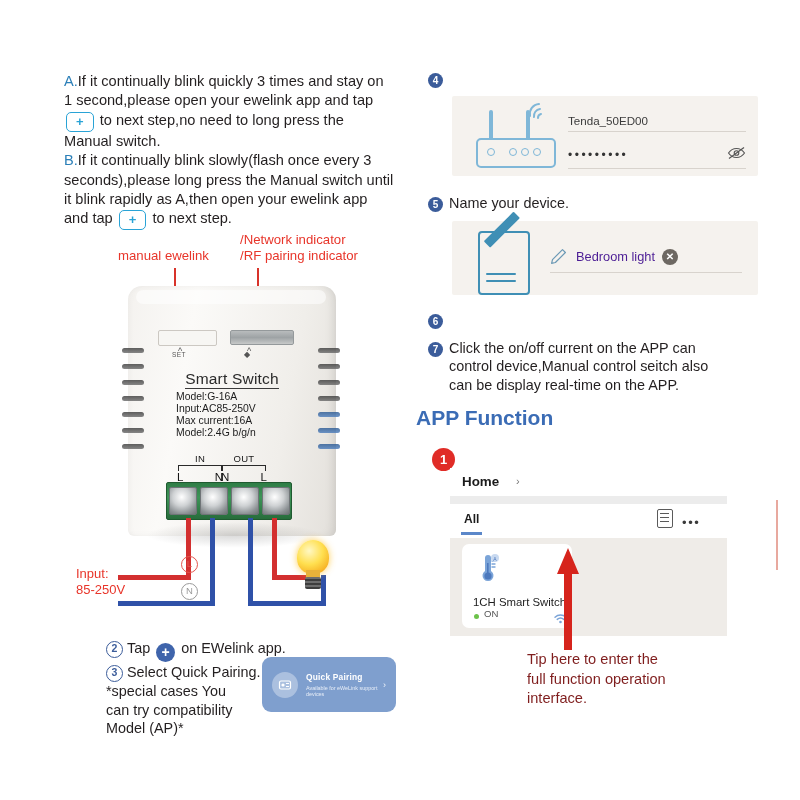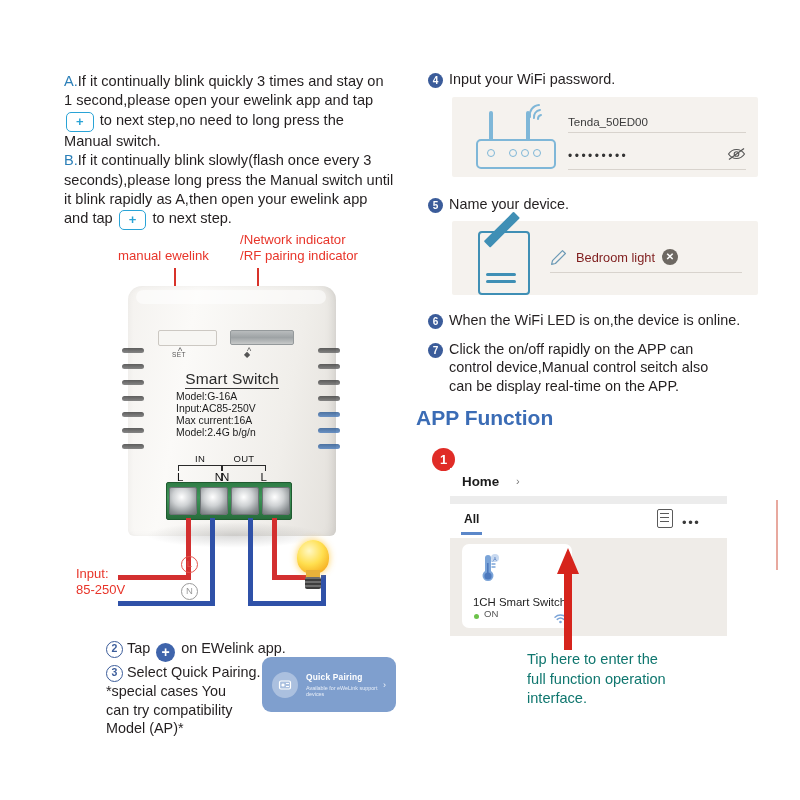--- a/index.html
+++ b/index.html
@@ -157,21 +157,21 @@
     position:absolute;left:9px;top:9px;width:42px;height:9px;background:#3f8fb5;
     transform:rotate(-45deg);transform-origin:left center;border-radius:1px;
   }
   .name-row{flex:1;display:flex;align-items:center;border-bottom:1px solid #d8d3cd;
             margin:26px 16px 22px 4px;padding-bottom:5px;}
   .mini-pen{width:17px;height:17px;flex:none;position:relative;}
   .xbtn{
     width:16px;height:16px;border-radius:50%;background:#6d6862;color:#fff;
     font-size:10px;line-height:16px;text-align:center;margin-left:7px;flex:none;font-weight:700;
   }
-  .name-val{font-size:12.8px;color:#7f1d1d;margin-left:9px;}
+  .name-val{font-size:12.8px;color:#4c1d95;margin-left:9px;}
 
   .app-fn{
     position:absolute;left:416px;top:406px;font-size:21px;font-weight:700;color:#3b6cb5;
   }
 
   
   .mock{position:absolute;left:450px;top:468px;width:295px;height:180px;background:#fff;}
   .red-num{
     position:absolute;left:432px;top:448px;width:23px;height:23px;border-radius:50%;
     background:#e02c27;color:#fff;text-align:center;line-height:23px;font-size:13px;font-weight:700;
@@ -187,21 +187,21 @@
   .mk-plate{position:absolute;left:0;top:70px;width:277px;height:98px;background:#efece8;}
   .mk-card{position:absolute;left:12px;top:6px;width:110px;height:84px;background:#fff;border-radius:7px;}
   .mk-th{position:absolute;left:12px;top:10px;width:26px;height:30px;}
   .mk-name{position:absolute;left:11px;top:52px;font-size:11.4px;color:#1d1d1d;white-space:nowrap;}
   .mk-dot{position:absolute;left:12px;top:70px;width:5px;height:5px;border-radius:50%;background:#6cc24a;}
   .mk-on{position:absolute;left:22px;top:64px;font-size:9.6px;color:#555;}
   .mk-wifi{position:absolute;left:92px;top:66px;}
 
   .arrow{position:absolute;left:555px;top:548px;width:24px;height:100px;}
   .tiptxt{
-    position:absolute;left:527px;top:650px;font-size:14.6px;line-height:19.6px;color:#0f766e;
+    position:absolute;left:527px;top:650px;font-size:14.6px;line-height:19.6px;color:#7f1d1d;
   }
   .edge-line{position:absolute;left:776px;top:500px;width:1.6px;height:70px;background:#e8a99f;}
 </style>
 </head>
 <body>
 
 <div class="page">
 
   <div class="left-col">
     <div class="intro">
@@ -326,21 +326,20 @@
       <div class="qp-title">Quick Pairing</div>
       <div class="qp-sub">Available for eWeLink support devices</div>
     </div>
     <div class="qp-arrow">›</div>
   </div>
 
   <div class="right-col">
 
     <div class="step-row">
       <div class="num-filled">4</div>
-      <div>Input your WiFi password.</div>
     </div>
 
     <div class="panel" style="display:flex;height:80px;">
       <div class="router">
         <div class="rt-body"></div>
         <div class="rt-ant" style="left:21px;top:8px;height:30px;"></div>
         <div class="rt-ant" style="left:58px;top:8px;height:30px;"></div>
         <div class="rt-led" style="left:19px;"></div>
         <div class="rt-led" style="left:41px;"></div>
         <div class="rt-led" style="left:53px;"></div>
@@ -386,27 +385,26 @@
               <path d="M12.5 1.6 15.4 4.5 5.4 14.5 1.6 15.4 2.5 11.6z" fill="none" stroke="#6b99b5" stroke-width="1.2" stroke-linejoin="round"></path>
             </svg>
         </span>
         <span class="name-val">Bedroom light</span>
         <span class="xbtn">✕</span>
       </div>
     </div>
 
     <div class="step-row" style="margin-top:16px;">
       <div class="num-filled">6</div>
-      <div>When the WiFi LED is on,the device is online.</div>
     </div>
 
     <div class="step-row" style="margin-top:10px;">
       <div class="num-filled">7</div>
       <div>
-        <div>Click the on/off rapidly on the APP can</div>
+        <div>Click the on/off current on the APP can</div>
         <div>control device,Manual control seitch also</div>
         <div>can be display real-time on the APP.</div>
       </div>
     </div>
   </div>
 
   <div class="app-fn">APP Function</div>
 
   <div class="red-num">1</div>
 

